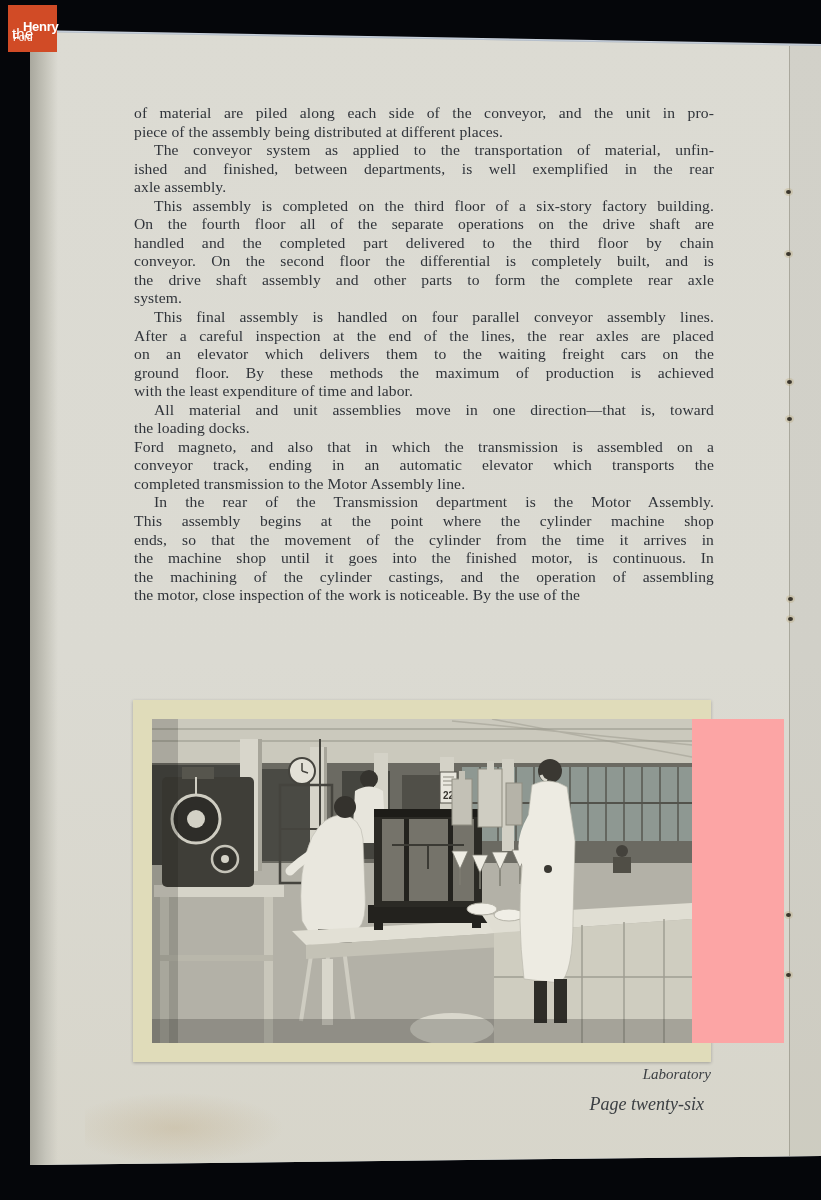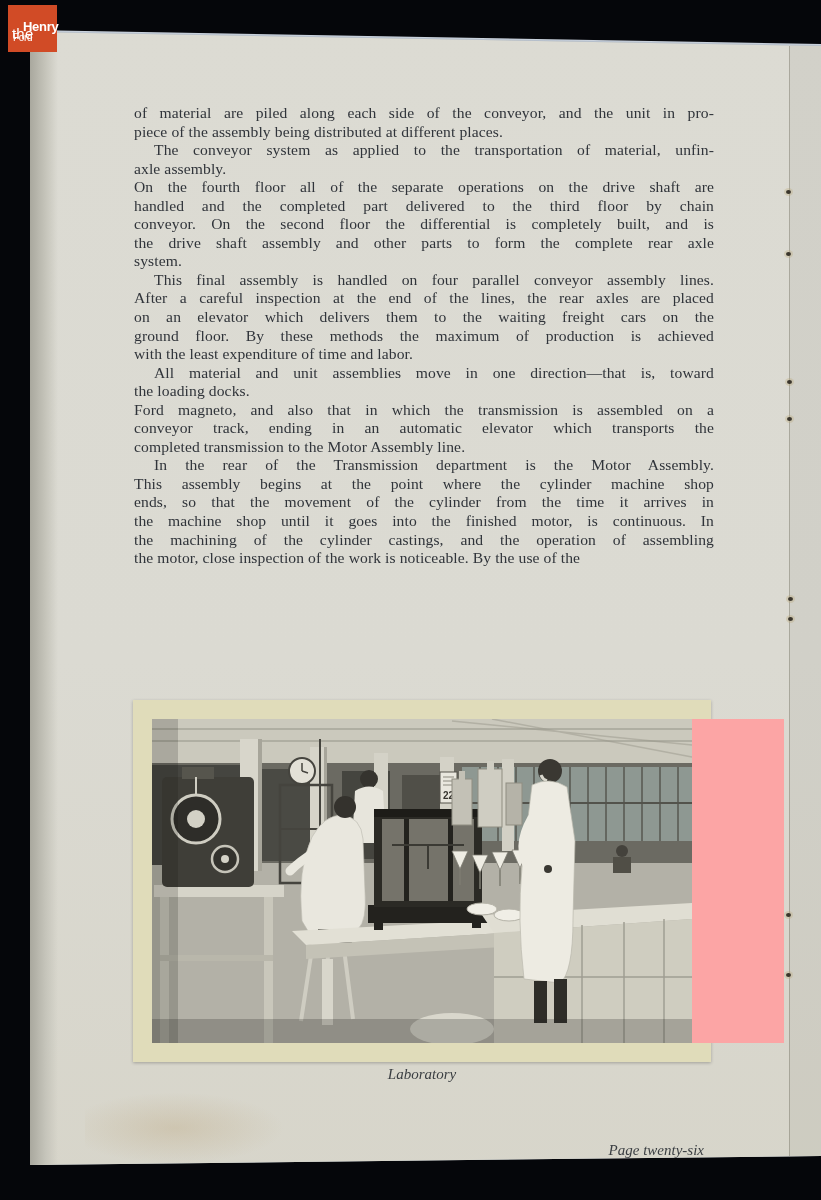--- a/index.html
+++ b/index.html
@@ -36,24 +36,24 @@
   .bodytext{position:absolute;left:134px;top:104px;width:580px;color:#30343a;
     font-size:15.6px;line-height:18.55px;letter-spacing:.1px;}
   .para{margin:0;}
   .line{text-align:justify;text-align-last:justify;}
   .line.last{text-align-last:left;}
   .line.indent{text-indent:20px;}
   
   .photoframe{position:absolute;left:133px;top:700px;width:578px;height:362px;background:#e0dcba;
     box-shadow:0 1px 3px rgba(0,0,0,.25);}
   .photo{position:absolute;left:19px;top:19px;width:632px;height:324px;background:#fca5a5;overflow:hidden;}
-  .caption{position:absolute;left:133px;top:1066px;width:578px;text-align:center;
+  .caption{position:absolute;left:133px;top:1066px;width:578px;text-align:right;
     font-style:italic;font-size:15px;color:#3a3e42;}
   .footer{position:absolute;left:400px;top:1094px;width:304px;text-align:right;
-    font-style:italic;font-size:15px;color:#3a3e42;margin-top:48px;}
+    font-style:italic;font-size:18px;color:#3a3e42;}
 </style>
 </head>
 <body>
 
 <div class="edge-hl edge-top"></div>
 <div class="edge-hl edge-bottom"></div>
 
 <div class="paper">
   <div class="left-shade"></div>
   <div class="after-crease"></div>
@@ -71,23 +71,25 @@
     <div class="stitch" style="left:786px;top:973px"></div>
   </div>
 
   <div class="bodytext">
       <div class="para">
         <div class="line">of material are piled along each side of the conveyor, and the unit in pro-</div>
         <div class="line last">piece of the assembly being distributed at different places.</div>
       </div>
       <div class="para">
         <div class="line indent">The conveyor system as applied to the transportation of material, unfin-</div>
+        <div class="line">ished and finished, between departments, is well exemplified in the rear</div>
         <div class="line last">axle assembly.</div>
       </div>
       <div class="para">
+        <div class="line indent">This assembly is completed on the third floor of a six-story factory building.</div>
         <div class="line">On the fourth floor all of the separate operations on the drive shaft are</div>
         <div class="line">handled and the completed part delivered to the third floor by chain</div>
         <div class="line">conveyor.  On the second floor the differential is completely built, and is</div>
         <div class="line">the drive shaft assembly and other parts to form the complete rear axle</div>
         <div class="line last">system.</div>
       </div>
       <div class="para">
         <div class="line indent">This final assembly is handled on four parallel conveyor assembly lines.</div>
         <div class="line">After a careful inspection at the end of the lines, the rear axles are placed</div>
         <div class="line">on an elevator which delivers them to the waiting freight cars on the</div>

